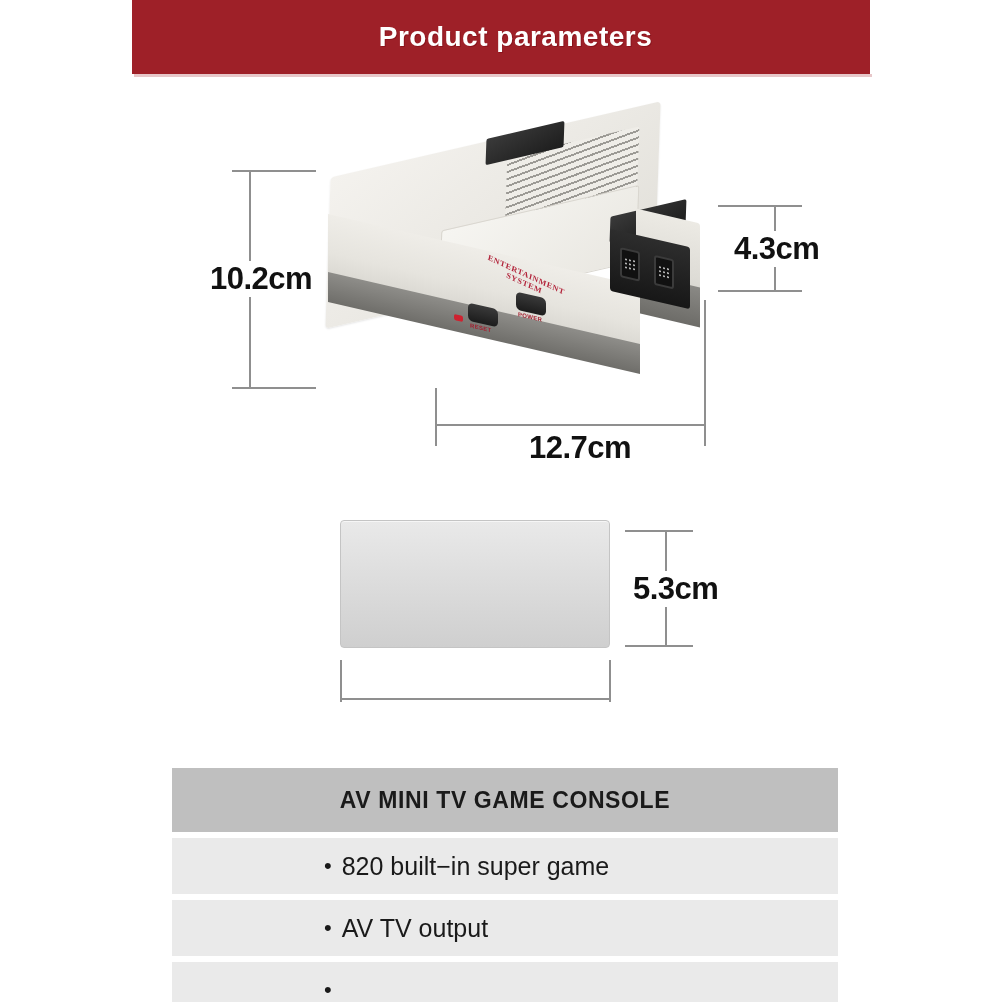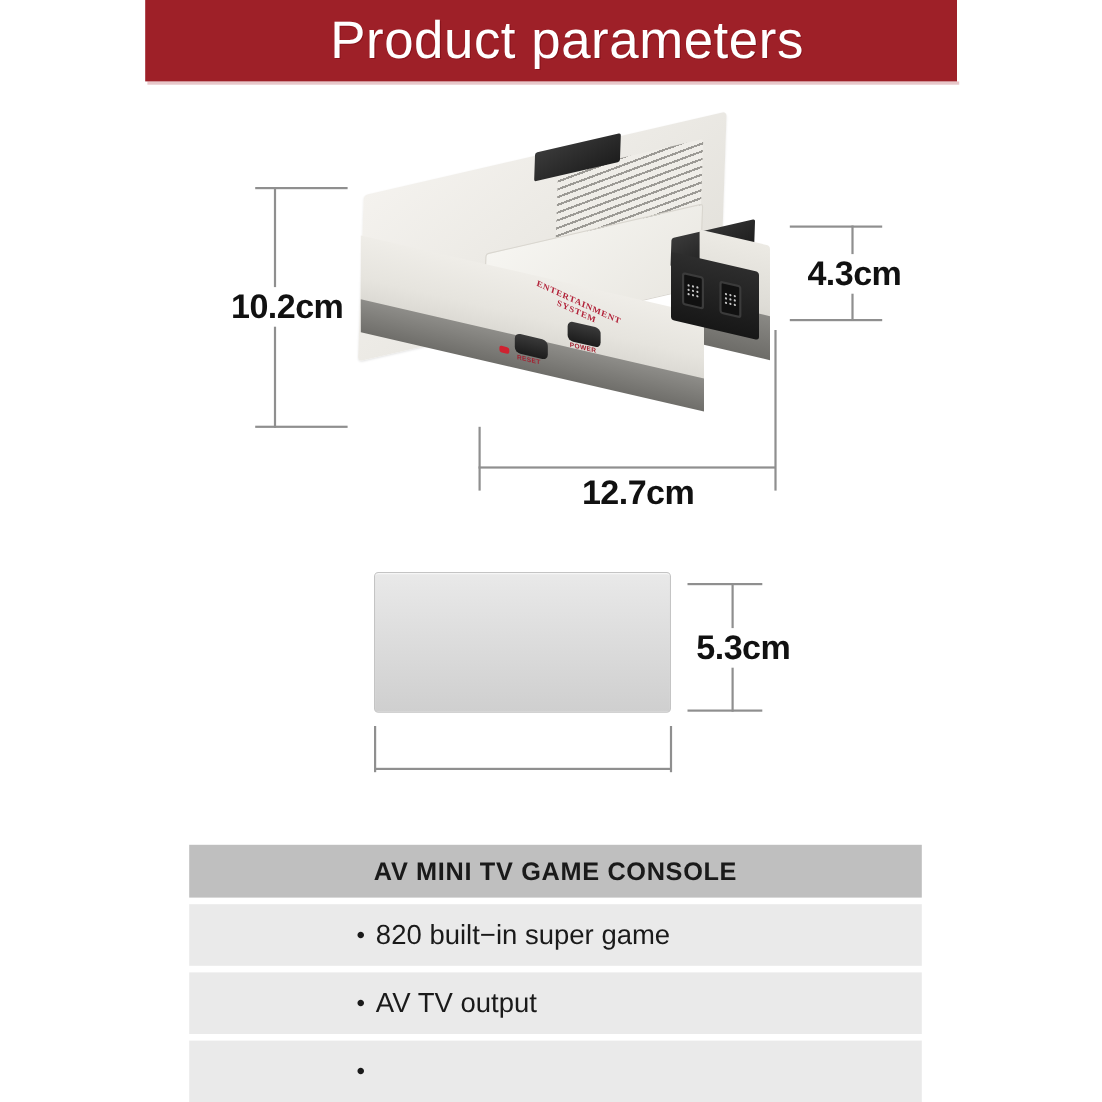--- a/index.html
+++ b/index.html
@@ -14,22 +14,22 @@
   .page{position:absolute;inset:0;}
 
   
   .banner{
     position:absolute;left:132px;top:0;width:738px;height:74px;
     background:#9e2028;
     display:flex;align-items:center;justify-content:center;
   }
   .banner-title{
     color:#ffffff;
-    font-size:48px;
-    font-weight:normal;
+    font-size:28px;
+    font-weight:bold;
     letter-spacing:.5px;
     font-family:"Liberation Sans", sans-serif;
     text-shadow:1px 1px 0 rgba(120,10,18,.55);
     margin-left:29px;
   }
   .banner-shadow{
     position:absolute;left:134px;top:74px;width:738px;height:3px;
     background:rgba(158,32,40,.25);
   }
 
@@ -208,21 +208,21 @@
     background:radial-gradient(circle at 34% 30%,#f05a4e 0%,#e0352b 48%,#a81c14 100%);
     box-shadow:0 1px 1px rgba(0,0,0,.35);
   }
   .ab-label{
     position:absolute;color:#b02a24;font-size:9px;font-weight:bold;
   }
 
   
   .spec{position:absolute;left:172px;top:768px;width:666px;}
   .spec-header{
-    height:48px;background:#bfbfbf;
+    height:64px;background:#bfbfbf;
     display:flex;align-items:center;justify-content:center;
     color:#1a1a1a;font-size:23px;font-weight:bold;letter-spacing:.6px;
   }
   .spec-row{
     height:56px;background:#eaeaea;margin-top:6px;
     display:flex;align-items:center;
     padding-left:152px;box-sizing:border-box;
     color:#1a1a1a;font-size:25px;
   }
   .spec-row .bullet{margin-right:10px;font-size:22px;line-height:1;}

